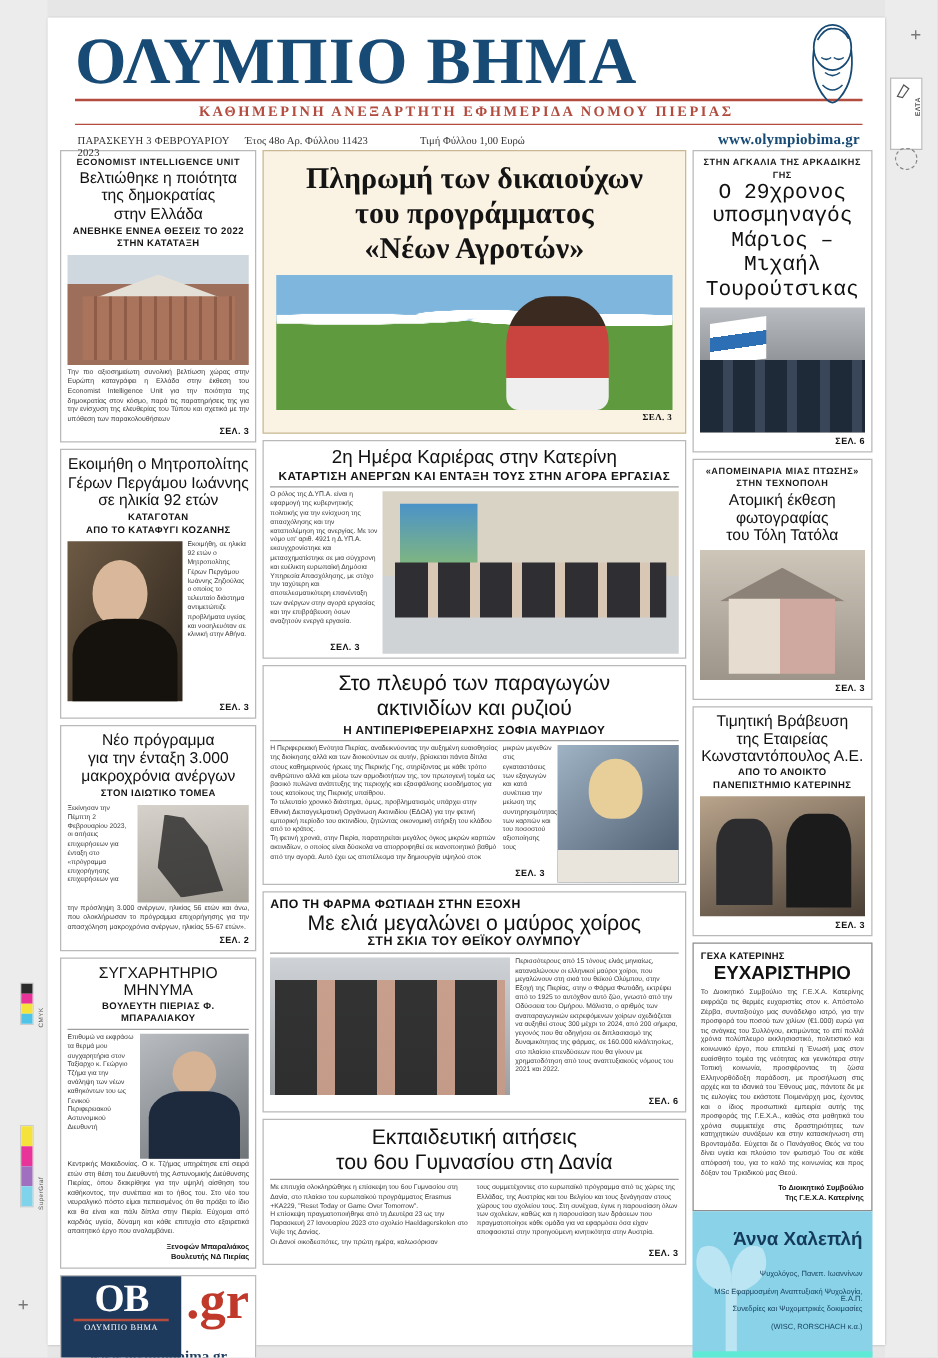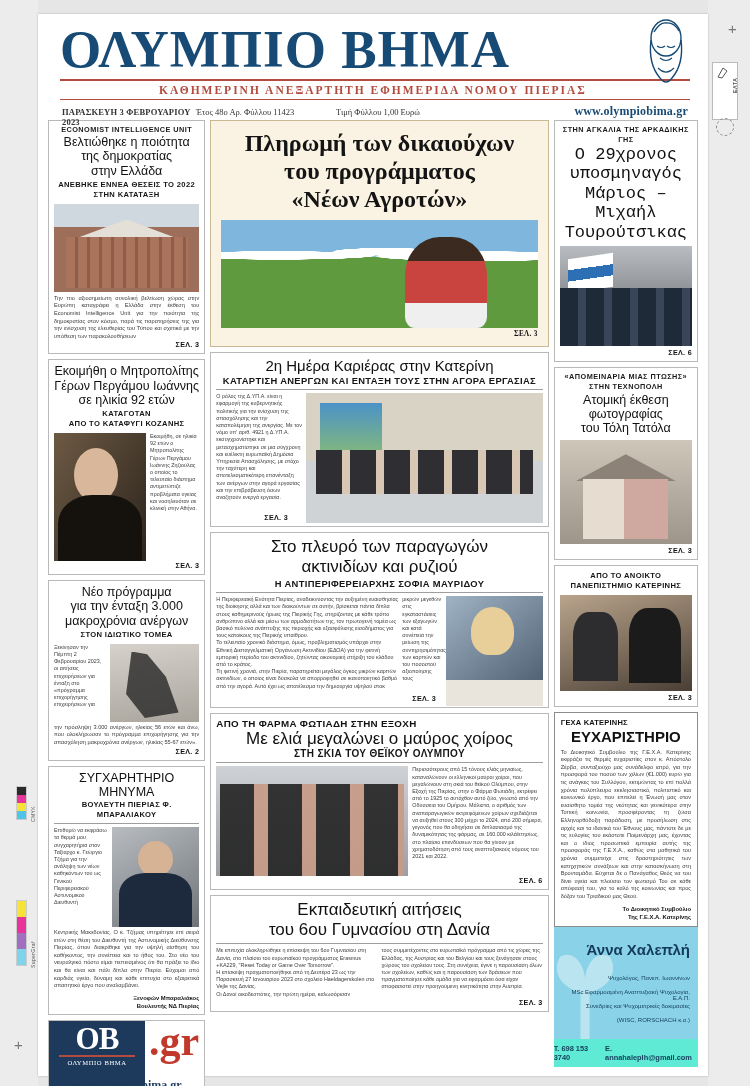--- a/index.html
+++ b/index.html
@@ -42,21 +42,21 @@
   }
   .mh-rule { height:1.5px; background:#b34b3e; margin:1px 4px 2px 8px; }
   .mh-sub {
     font-family:"Liberation Serif", serif; font-weight:bold;
     color:#b34b3e; font-size:11.5px; letter-spacing:2.0px;
     text-align:center; padding:1px 0 2px 0;
   }
   .mh-rule2 { height:1.2px; background:#b34b3e; margin:1px 4px 3px 8px; }
   .mh-info { display:flex; align-items:baseline; font-family:"Liberation Serif",serif;
              font-size:8.5px; color:#333; padding:1px 6px 0 10px; }
-  .mh-info .i1 { width:134px; font-weight:bold; letter-spacing:.2px; }
+  .mh-info .i1 { width:134px; font-weight:normal; letter-spacing:.2px; }
   .mh-info .i2 { width:140px; }
   .mh-info .i3 { width:130px; }
   .mh-info .i4 { flex:1; text-align:right; font-weight:bold; font-size:12px; color:#174a74; letter-spacing:.2px;}
   .zeus { position:absolute; right:16px; top:2px; width:52px; height:74px; }
 
   
   #grid { display:flex; gap:5px; padding:0 10px 8px 10px; }
   .col-left  { width:158px; }
   .col-mid   { width:340px; }
   .col-right { width:145px; }
@@ -396,20 +396,25 @@
           <div class="hl s2" style="margin-top:1px">
             <div>Ατομική έκθεση</div>
             <div>φωτογραφίας</div>
             <div>του Τόλη Τατόλα</div>
           </div>
           <div class="photo ph-ruin" style="height:104px;margin:4px 0 2px 0"></div>
           <div class="sel">ΣΕΛ. 3</div>
         </div>
 
         <div class="box">
+          <div class="hl s2">
+            <div>Τιμητική Βράβευση</div>
+            <div>της Εταιρείας</div>
+            <div>Κωνσταντόπουλος Α.Ε.</div>
+          </div>
           <div class="subhead" style="margin-top:1px">
             <div>ΑΠΟ ΤΟ ΑΝΟΙΚΤΟ</div>
             <div>ΠΑΝΕΠΙΣΤΗΜΙΟ ΚΑΤΕΡΙΝΗΣ</div>
           </div>
           <div class="photo ph-honour" style="height:96px;margin:4px 0 2px 0"></div>
           <div class="sel">ΣΕΛ. 3</div>
         </div>
 
         <div class="thanks">
           <div class="thanks-kicker">ΓΕΧΑ ΚΑΤΕΡΙΝΗΣ</div>

